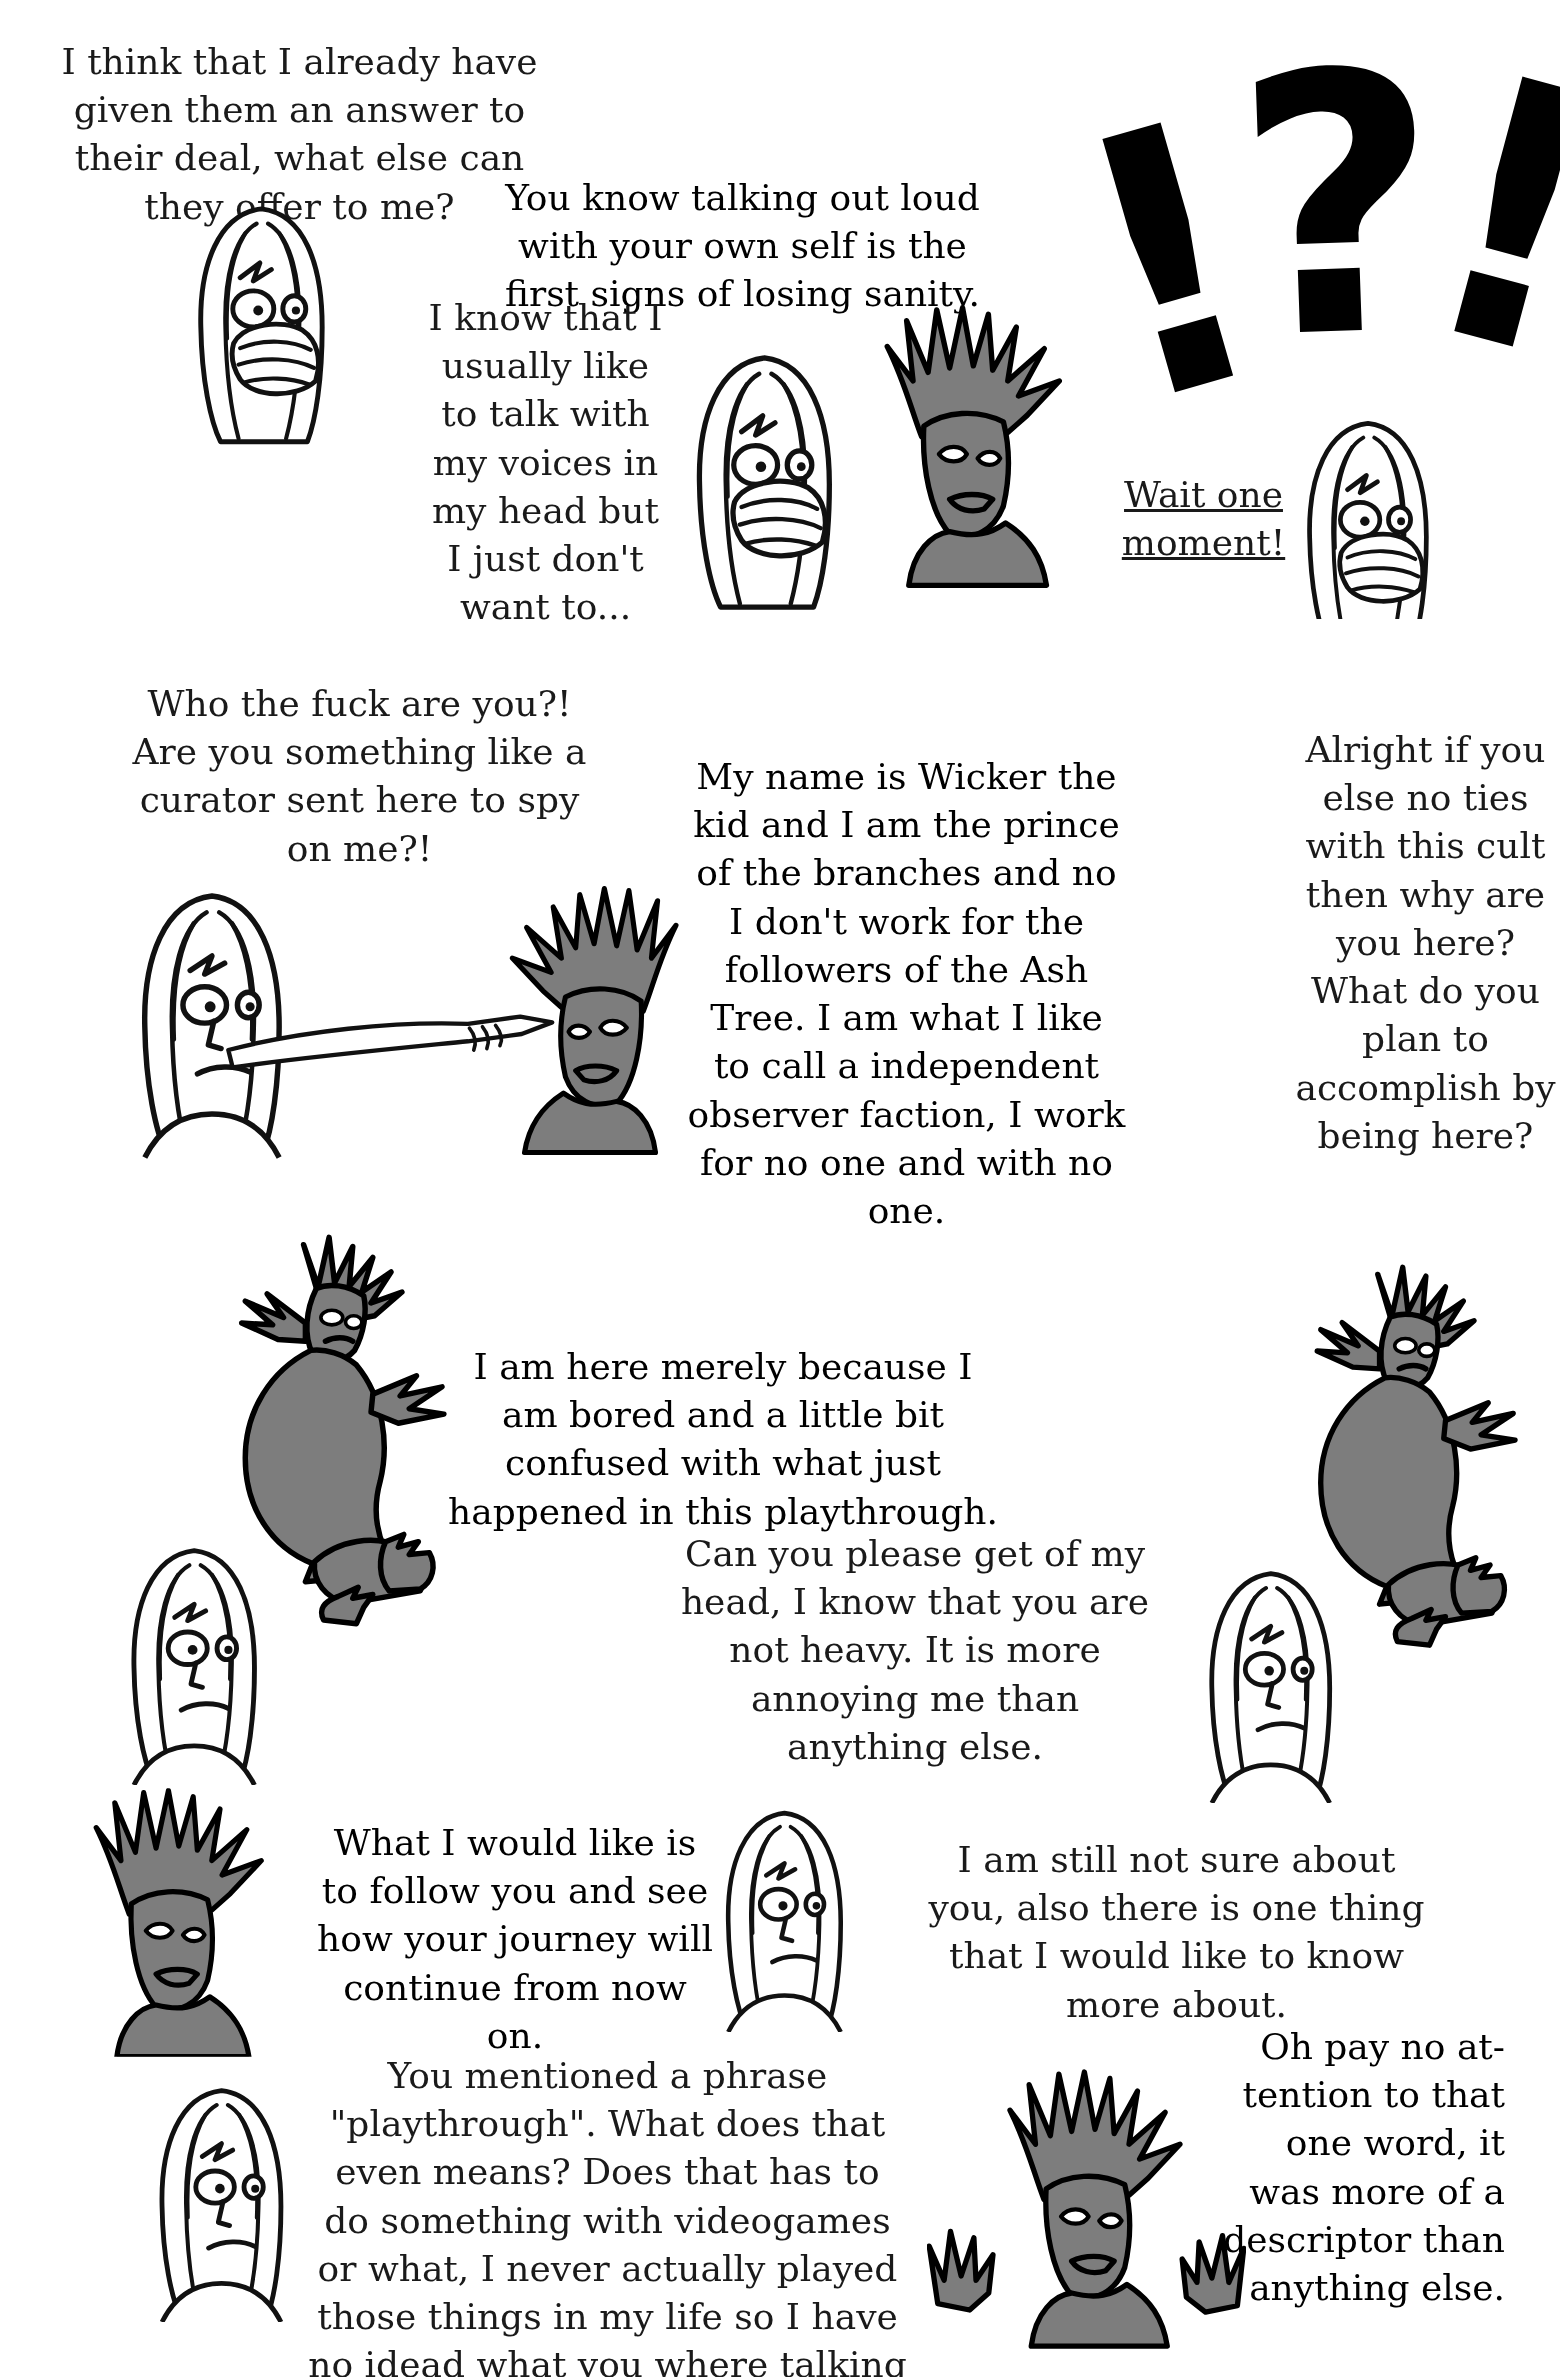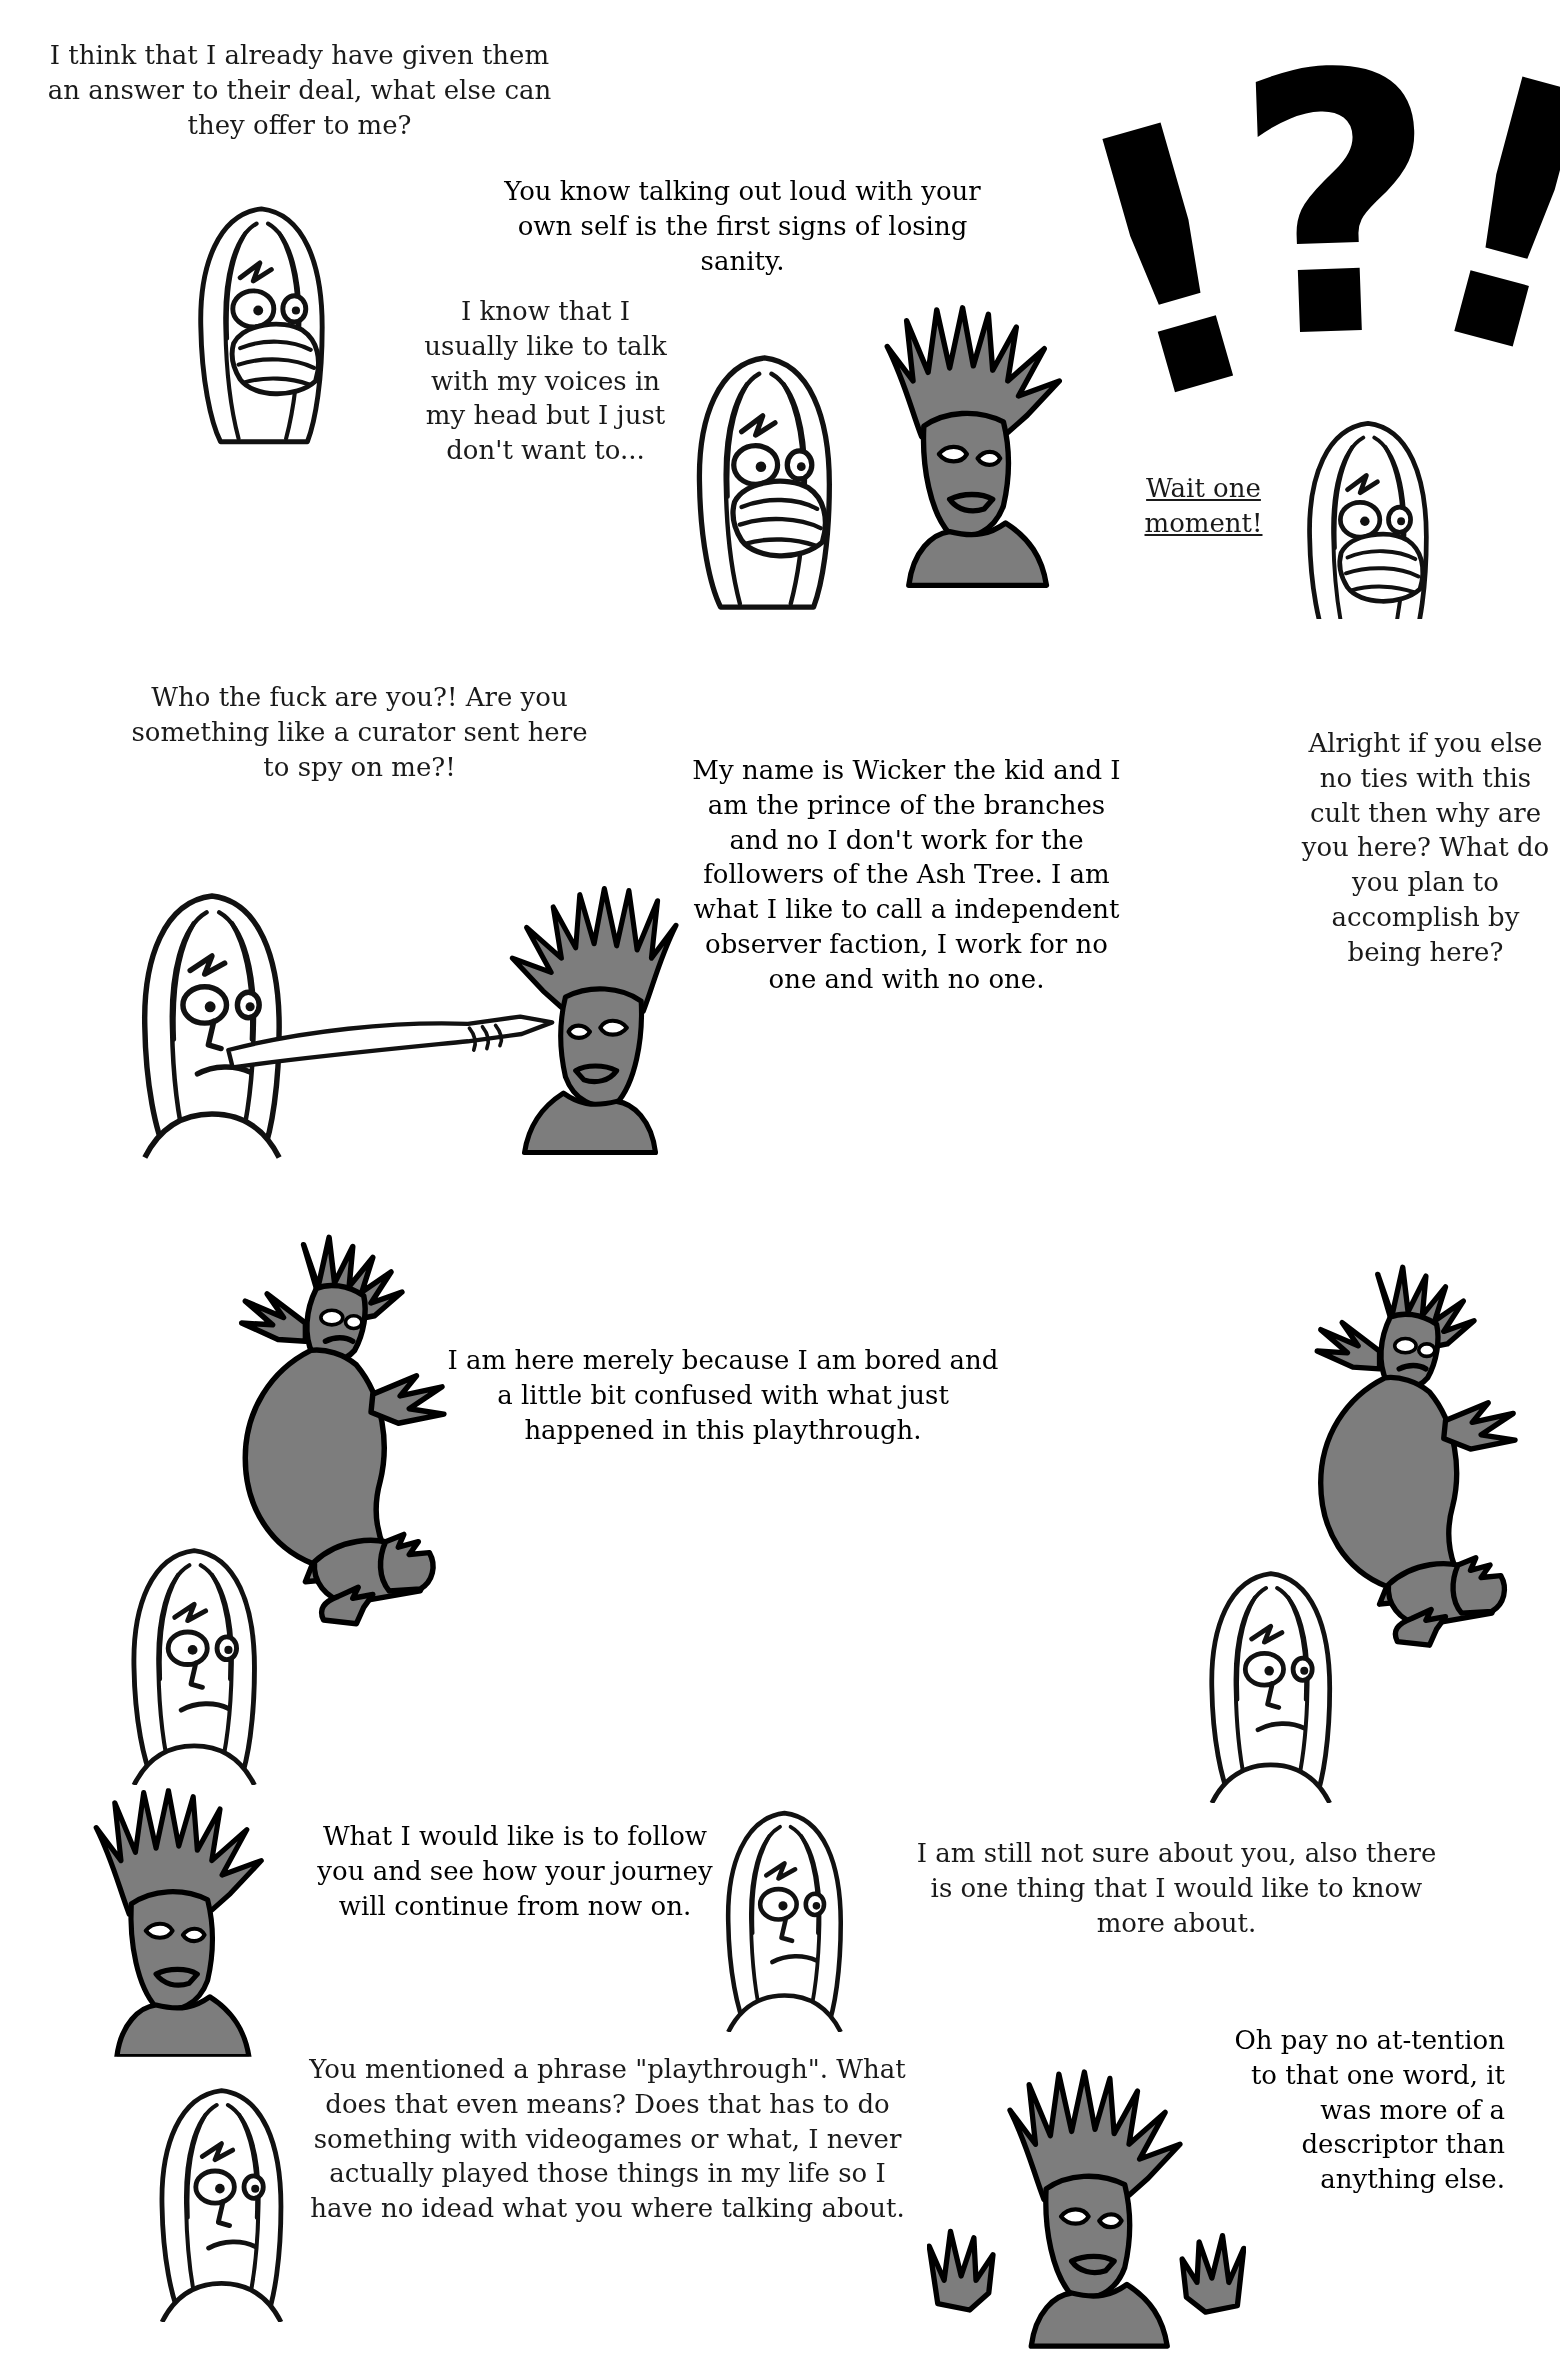--- a/index.html
+++ b/index.html
@@ -7,21 +7,21 @@
     position:relative;
     width:1560px;
     height:2377px;
     background:#ffffff;
     overflow:hidden;
     font-family:"DejaVu Serif","Liberation Serif",serif;
   }
   .speech{
     position:absolute;
     text-align:center;
-    font-size:26px;
+    font-size:36px;
     line-height:1.34;
     letter-spacing:0px;
     white-space:pre-line;
   }
   .spk-black{color:#1a1a1a;}
   .spk-gray{color:#000000;margin-top:25px;}
   .art{position:absolute;}
   .art svg{width:100%;height:100%;display:block;}
   
   #interrobang{position:absolute;left:1118px;top:13px;width:409px;height:439px;}
@@ -125,20 +125,21 @@
   <div class="speech spk-black" style="left:1105px;top:471px;width:197px;text-align:center;text-decoration:underline;">Wait one moment!</div>
 
   <div class="speech spk-black" style="left:130px;top:680px;width:459px;">Who the fuck are you?! Are you something like a curator sent here to spy on me?!</div>
 
   <div class="speech spk-gray" style="left:687px;top:728px;width:439px;">My name is Wicker the kid and I am the prince of the branches and no I don't work for the followers of the Ash Tree. I am what I like to call a independent observer faction, I work for no one and with no one.</div>
 
   <div class="speech spk-black" style="left:1292px;top:726px;width:267px;">Alright if you else no ties with this cult then why are you here? What do you plan to accomplish by being here?</div>
 
   <div class="speech spk-gray" style="left:446px;top:1318px;width:554px;text-align:center;">I am here merely because I am bored and a little bit confused with what just happened in this playthrough.</div>
 
+  <div class="speech spk-black" style="left:674px;top:1530px;width:482px;">Can you please get of my head, I know that you are not heavy. It is more annoying me than anything else.</div>
 
   <div class="speech spk-gray" style="left:316px;top:1794px;width:398px;text-align:center;">What I would like is to follow you and see how your journey will continue from now on.</div>
 
   <div class="speech spk-black" style="left:914px;top:1836px;width:525px;">I am still not sure about you, also there is one thing that I would like to know more about.</div>
 
   <div class="speech spk-black" style="left:308px;top:2052px;width:599px;">You mentioned a phrase "playthrough". What does that even means? Does that has to do something with videogames or what, I never actually played those things in my life so I have no idead what you where talking about.</div>
 
   <div class="speech spk-gray" style="left:1213px;top:1998px;width:292px;text-align:right;">Oh pay no at-tention to that one word, it was more of a descriptor than anything else.</div>
 
   <div id="interrobang">

